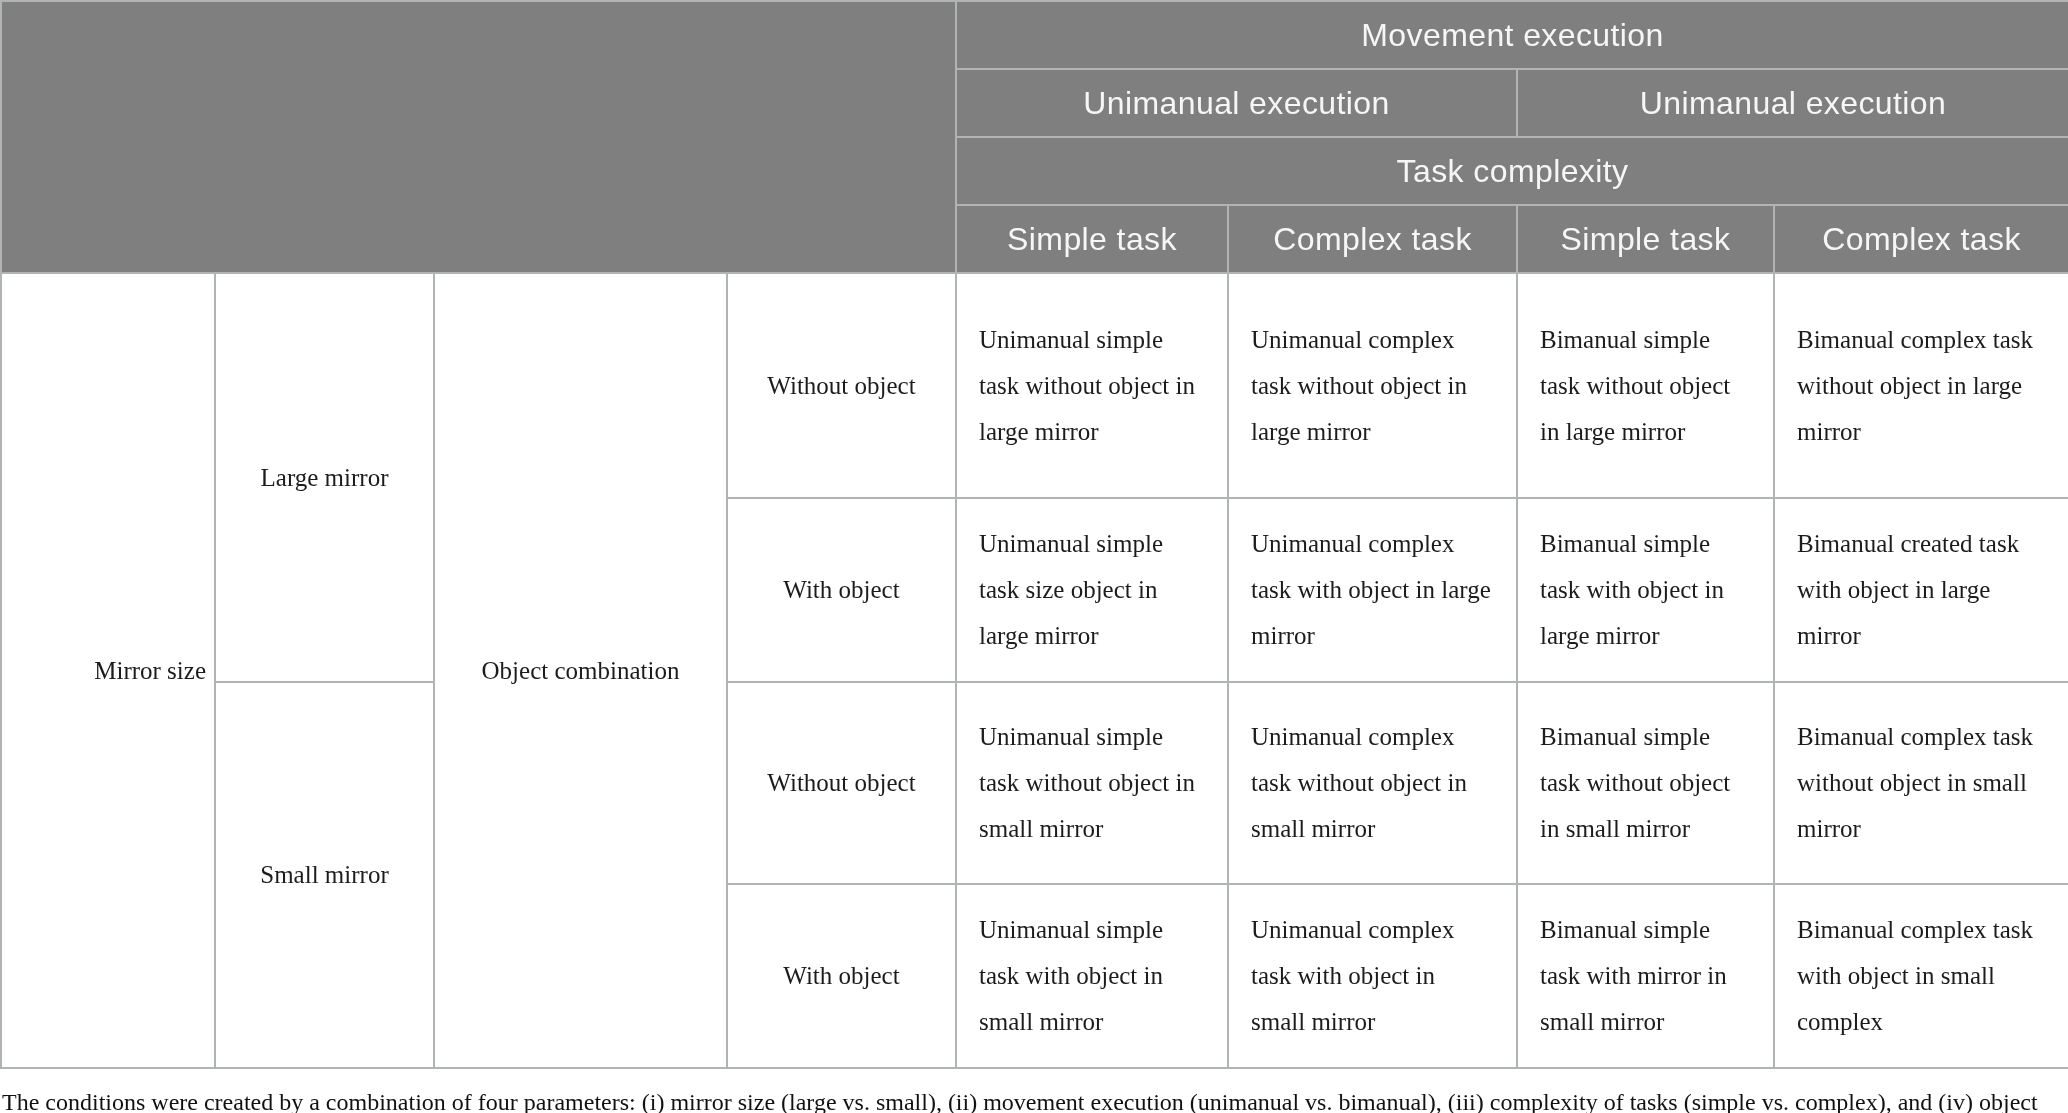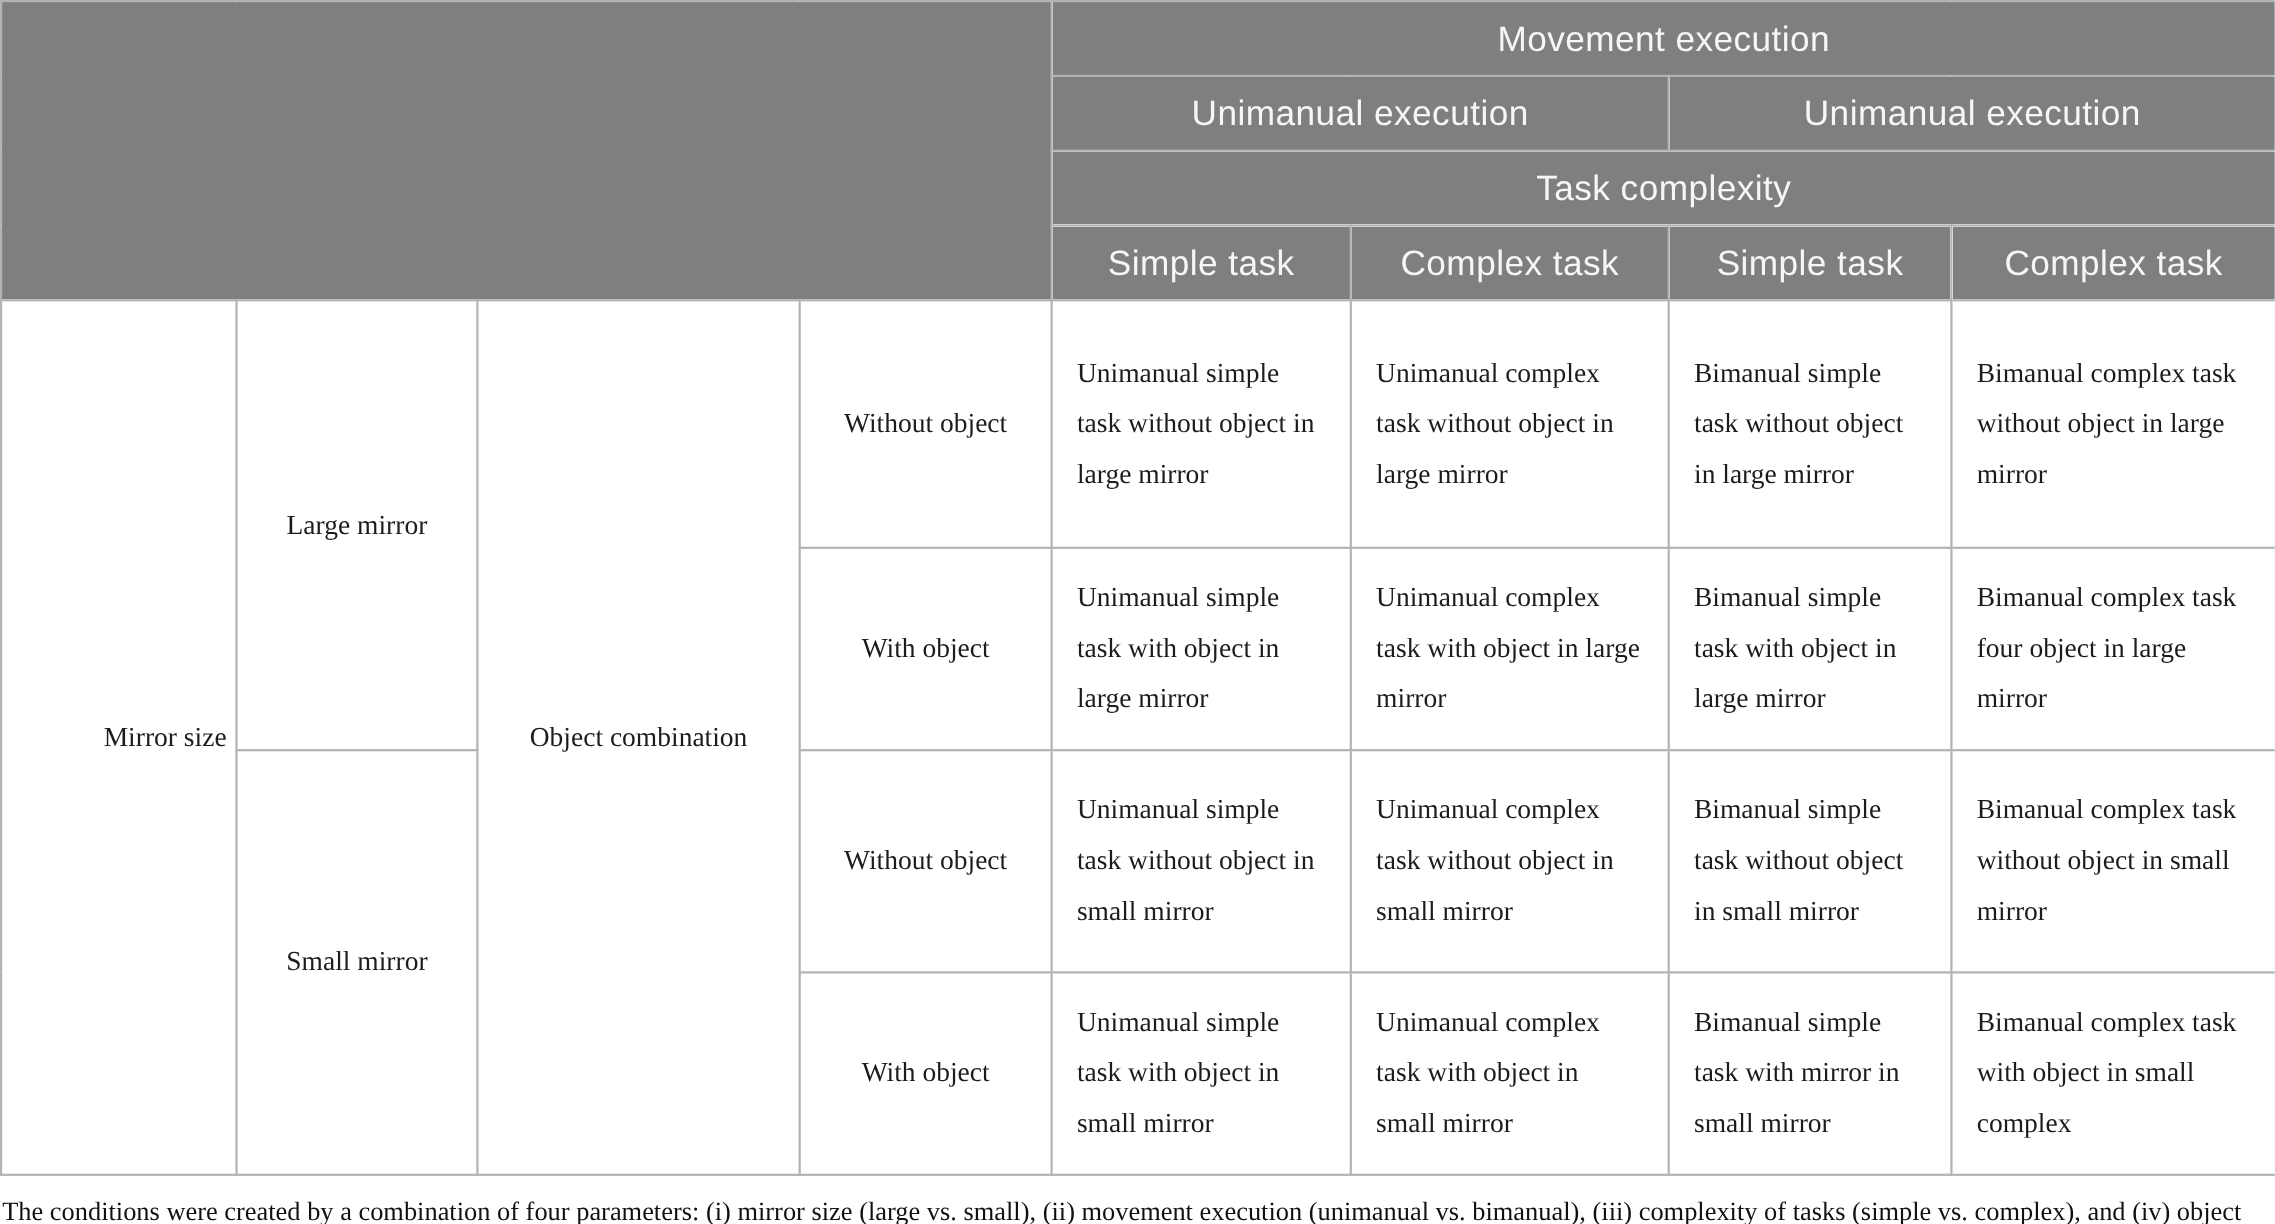--- a/index.html
+++ b/index.html
@@ -110,24 +110,24 @@
         <td rowspan="2">Large mirror</td>
         <td rowspan="4">Object combination</td>
         <td>Without object</td>
         <td class="datacell">Unimanual simple task without object in large mirror</td>
         <td class="datacell">Unimanual complex task without object in large mirror</td>
         <td class="datacell">Bimanual simple task without object in large mirror</td>
         <td class="datacell">Bimanual complex task without object in large mirror</td>
       </tr>
       <tr class="r2">
         <td>With object</td>
-        <td class="datacell">Unimanual simple task with object in large mirror</td>
+        <td class="datacell">Unimanual simple task size object in large mirror</td>
         <td class="datacell">Unimanual complex task with object in large mirror</td>
         <td class="datacell">Bimanual simple task with object in large mirror</td>
-        <td class="datacell">Bimanual complex task four object in large mirror</td>
+        <td class="datacell">Bimanual created task with object in large mirror</td>
       </tr>
       <tr class="r3">
         <td rowspan="2">Small mirror</td>
         <td>Without object</td>
         <td class="datacell">Unimanual simple task without object in small mirror</td>
         <td class="datacell">Unimanual complex task without object in small mirror</td>
         <td class="datacell">Bimanual simple task without object in small mirror</td>
         <td class="datacell">Bimanual complex task without object in small mirror</td>
       </tr>
       <tr class="r4">

